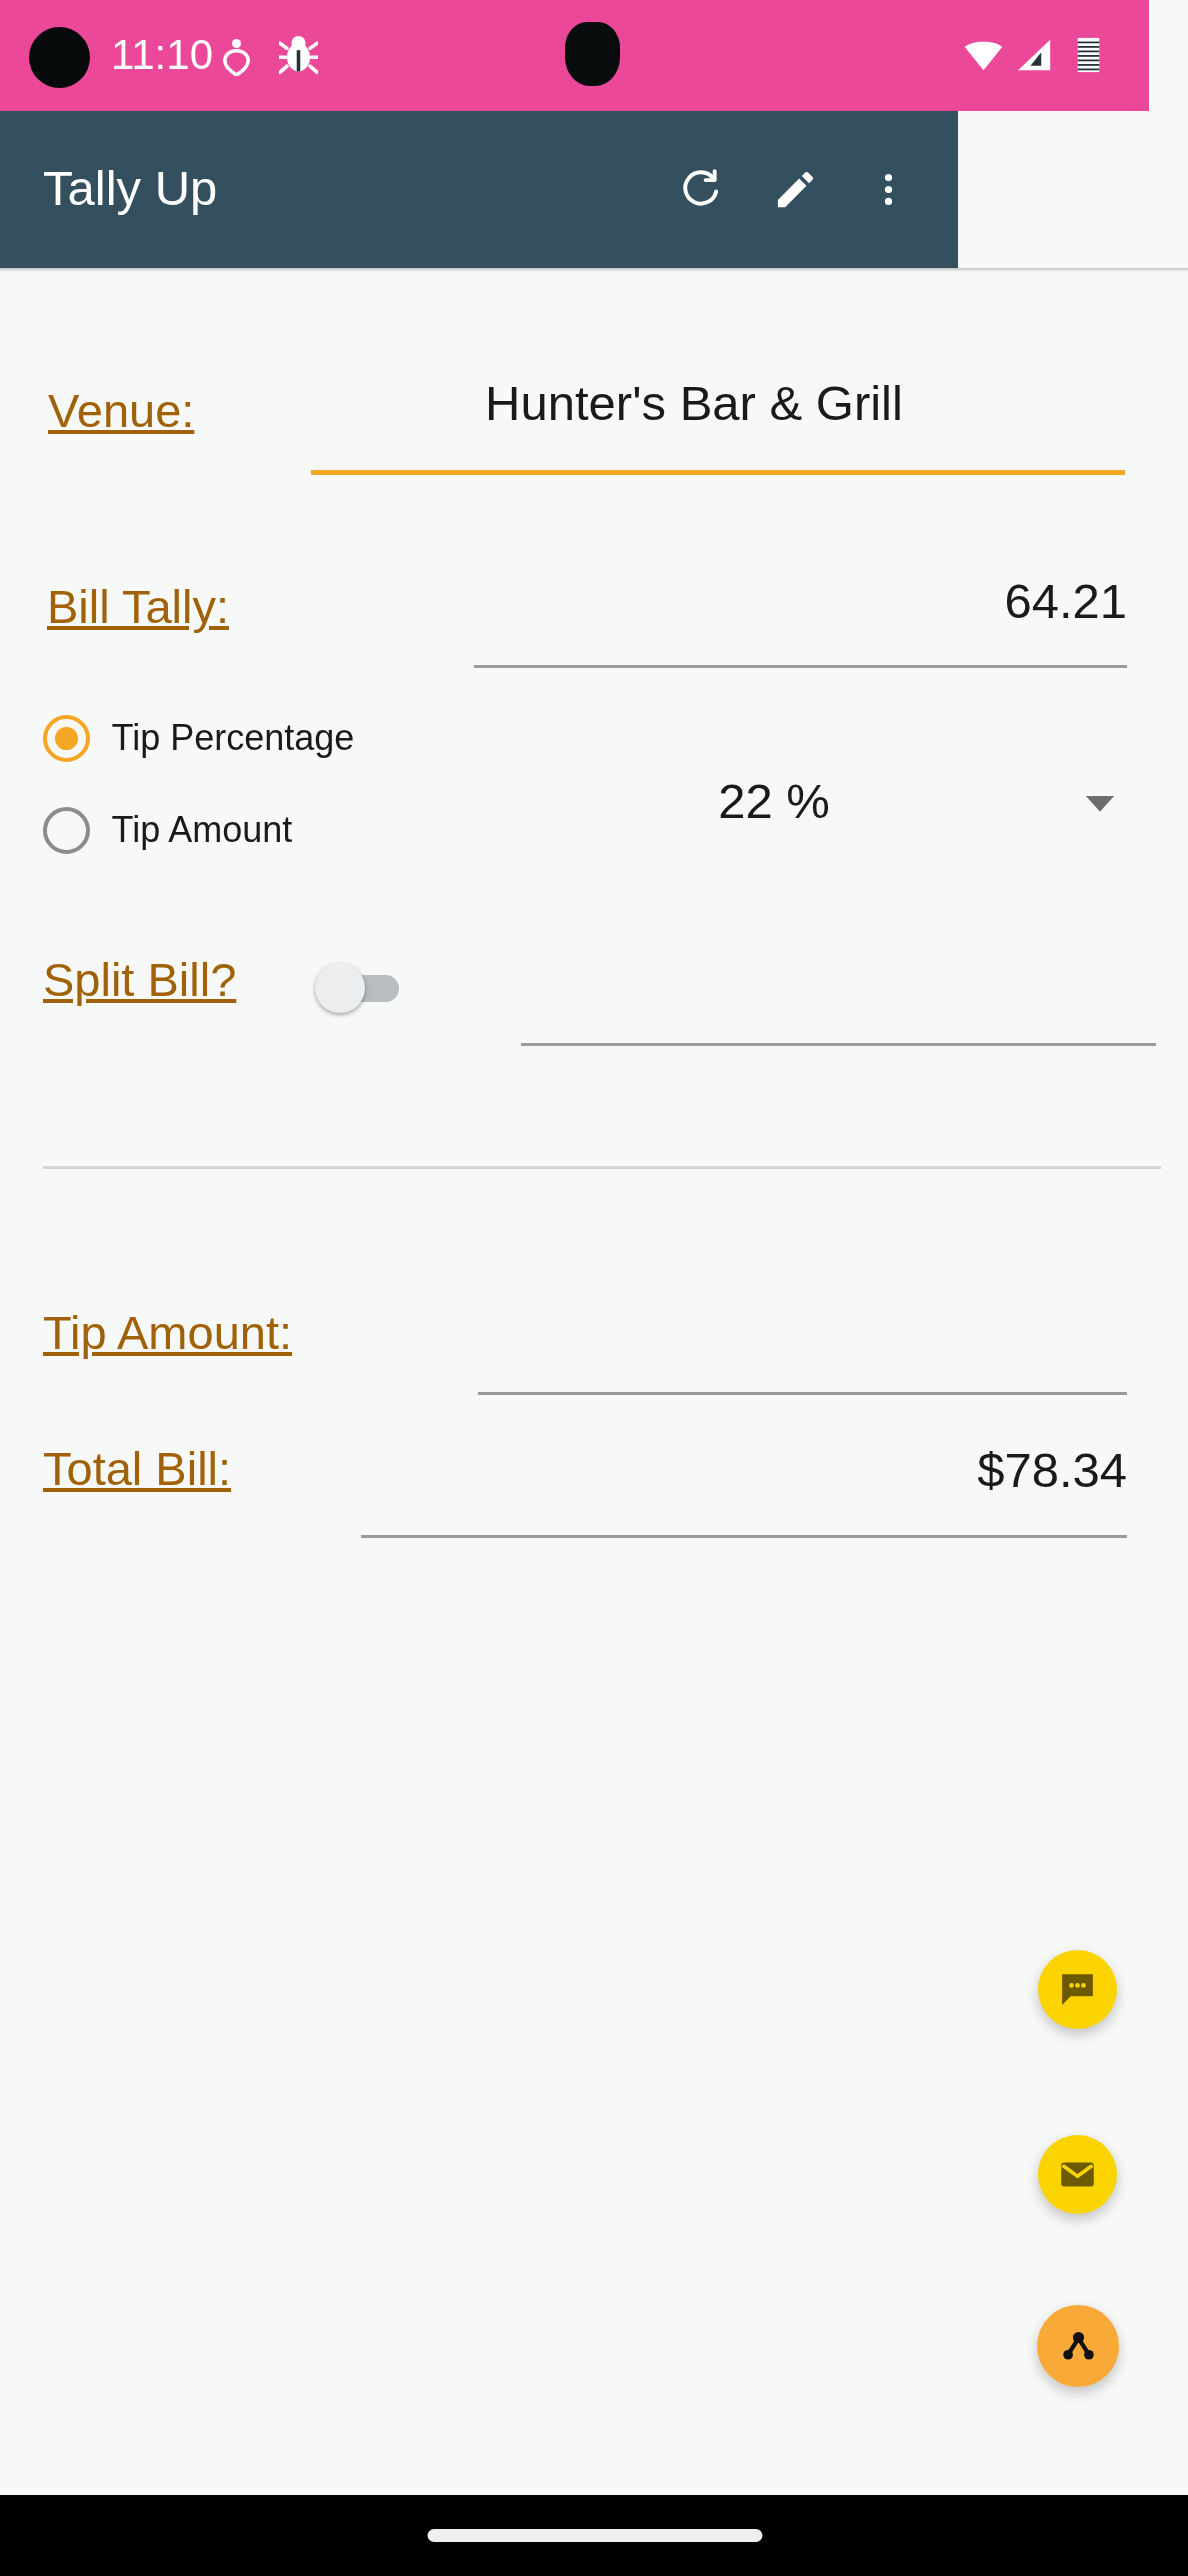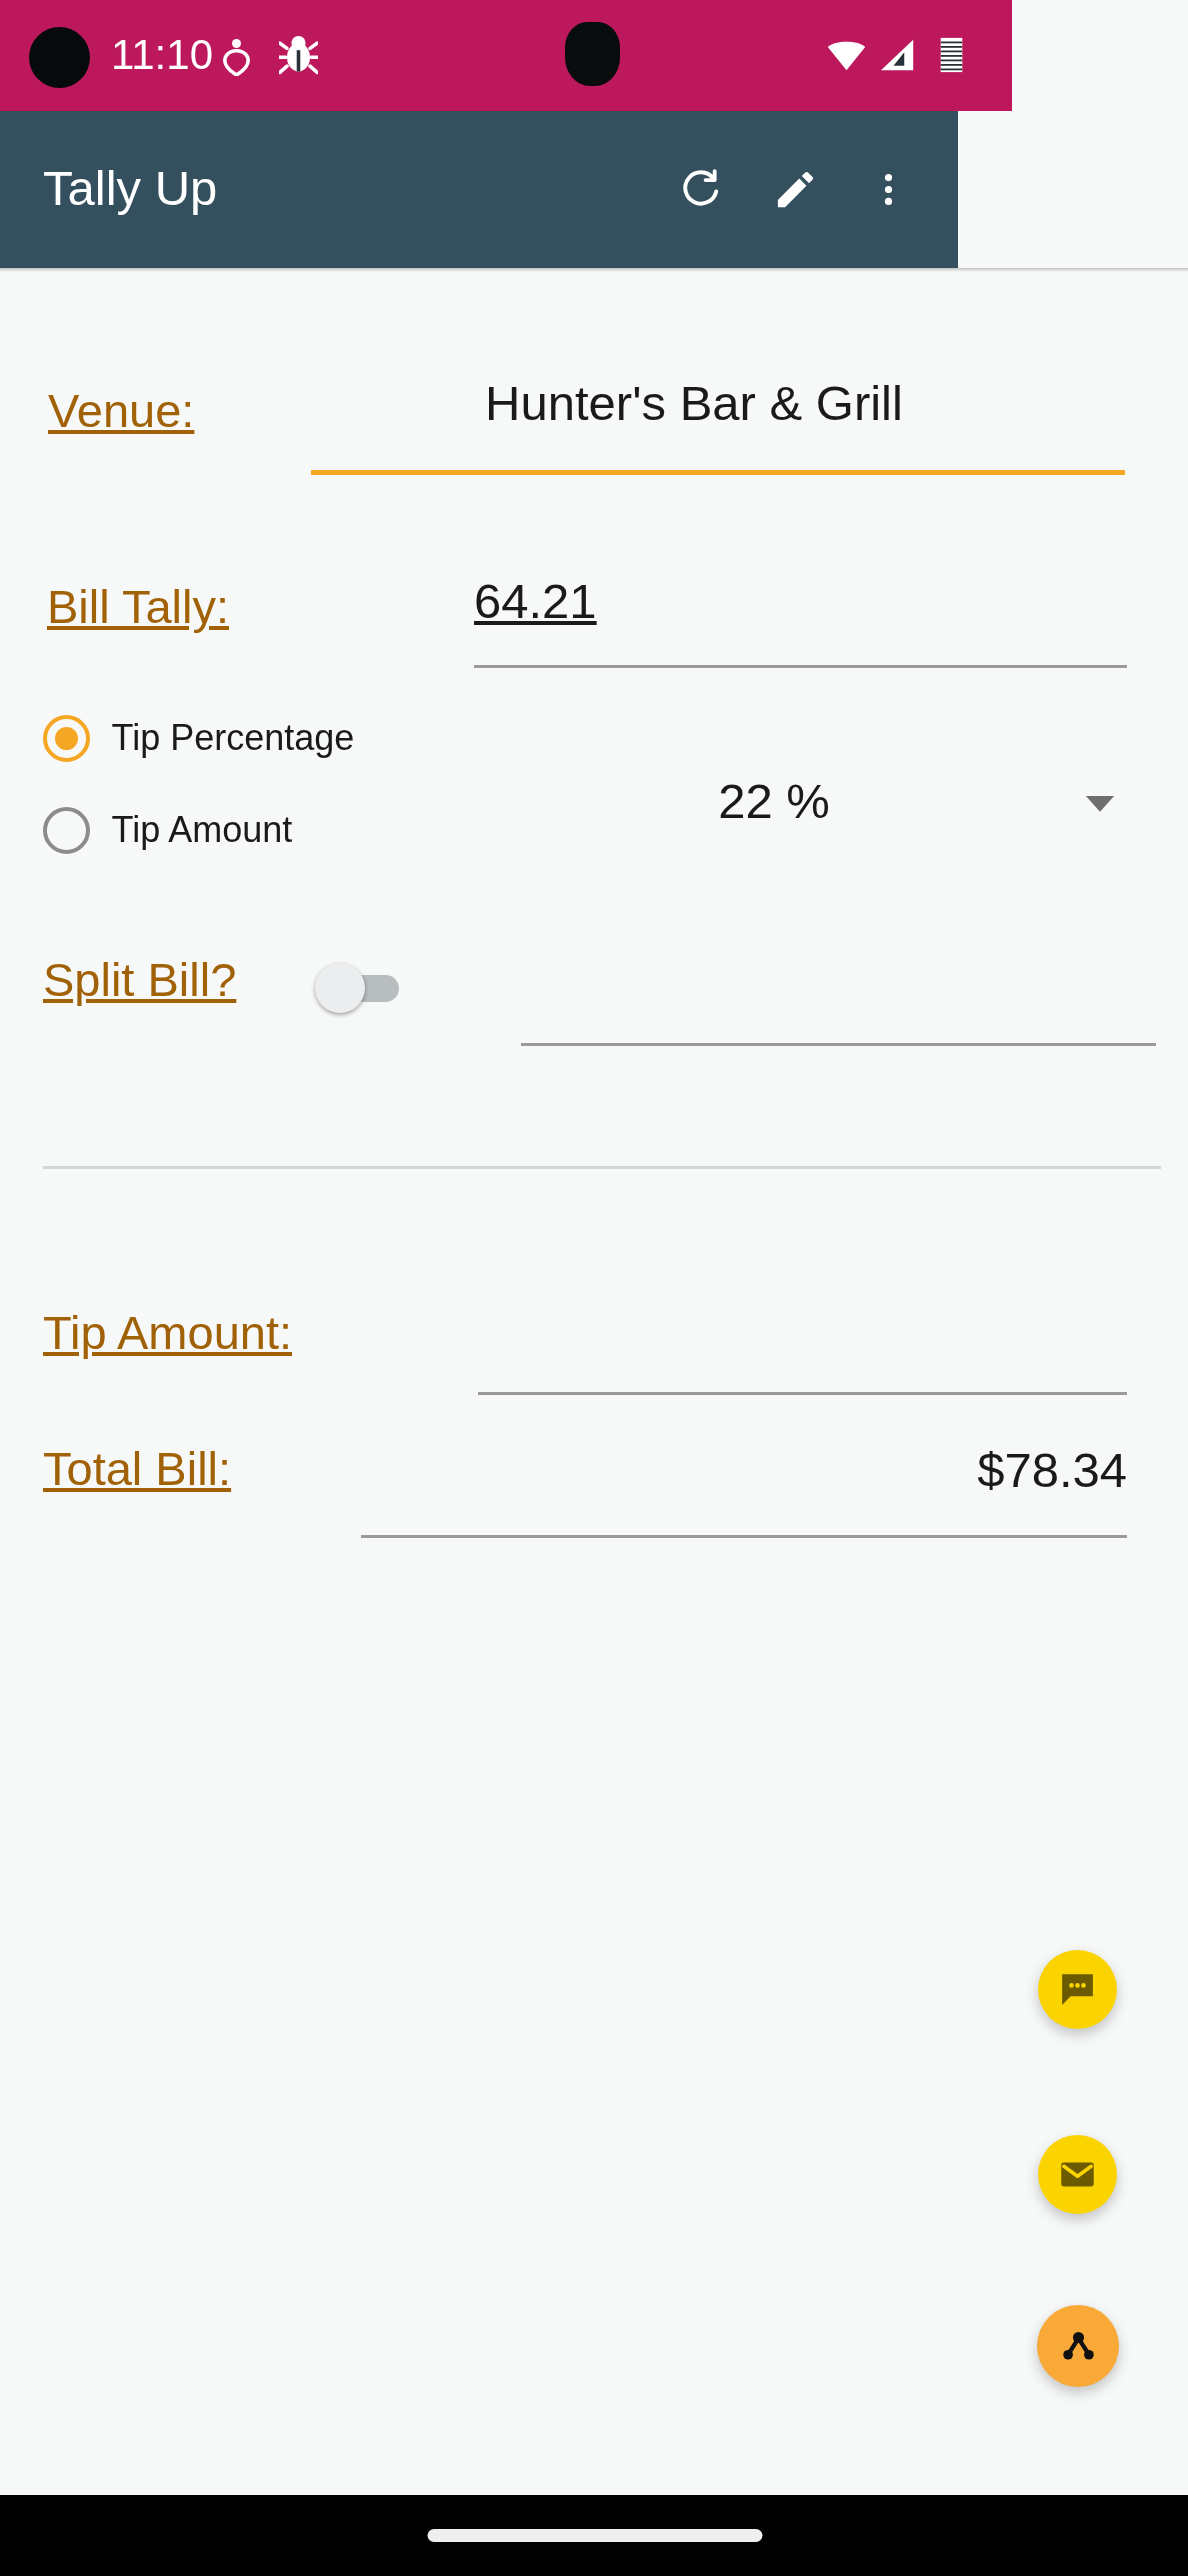--- a/index.html
+++ b/index.html
@@ -6,22 +6,22 @@
   html, body {
     width:1189px; height:2576px;
     font-family:"Liberation Sans", sans-serif;
     background:#000;
     overflow:hidden;
   }
   #screen { position:relative; width:1189px; height:2576px; background:#F7F8F8; }
 
   
   .statusbar {
-    position:absolute; top:0; left:0; width:1012px; height:111px;
-    background:#be185d; display:flex; align-items:center;
+    position:absolute; top:0; left:0; width:1149px; height:111px;
+    background:#ec4899; display:flex; align-items:center;
   }
   .punchhole {
     position:absolute; left:29px; top:27px;
     width:61px; height:61px; border-radius:50%; background:#070A0B;
   }
   .sb-time {
     position:absolute; left:111px; top:30px;
     font-size:42px; color:#FFFFFF; letter-spacing:0px; line-height:50px;
   }
   .sb-ic { position:absolute; fill:#FFFFFF; }
@@ -75,21 +75,21 @@
 
   
   #r-venue { top:86px; height:125px; }
   #venue-label { left:48px; top:25px; }
   #venue-value { left:311px; top:16px; width:766px; text-align:center; }
   #venue-underline { left:311px; top:112px; width:814px; }
 
   
   #r-bill { top:284px; height:125px; }
   #bill-label { left:47px; top:23px; }
-  #bill-value { left:474px; top:16px; width:653px; text-align:left;text-decoration:underline; }
+  #bill-value { left:474px; top:16px; width:653px; text-align:right; }
   #bill-underline { left:474px; top:109px; width:653px; }
 
   
   #r-radios { top:438px; height:179px; }
   .radio-opt { position:absolute; left:43px; display:flex; align-items:flex-start; cursor:pointer; }
   .radio-circle {
     width:47px; height:47px; border-radius:50%;
     border:4.5px solid #8C8C8C; display:flex; align-items:center; justify-content:center;
     flex:0 0 auto; background:transparent;
   }

